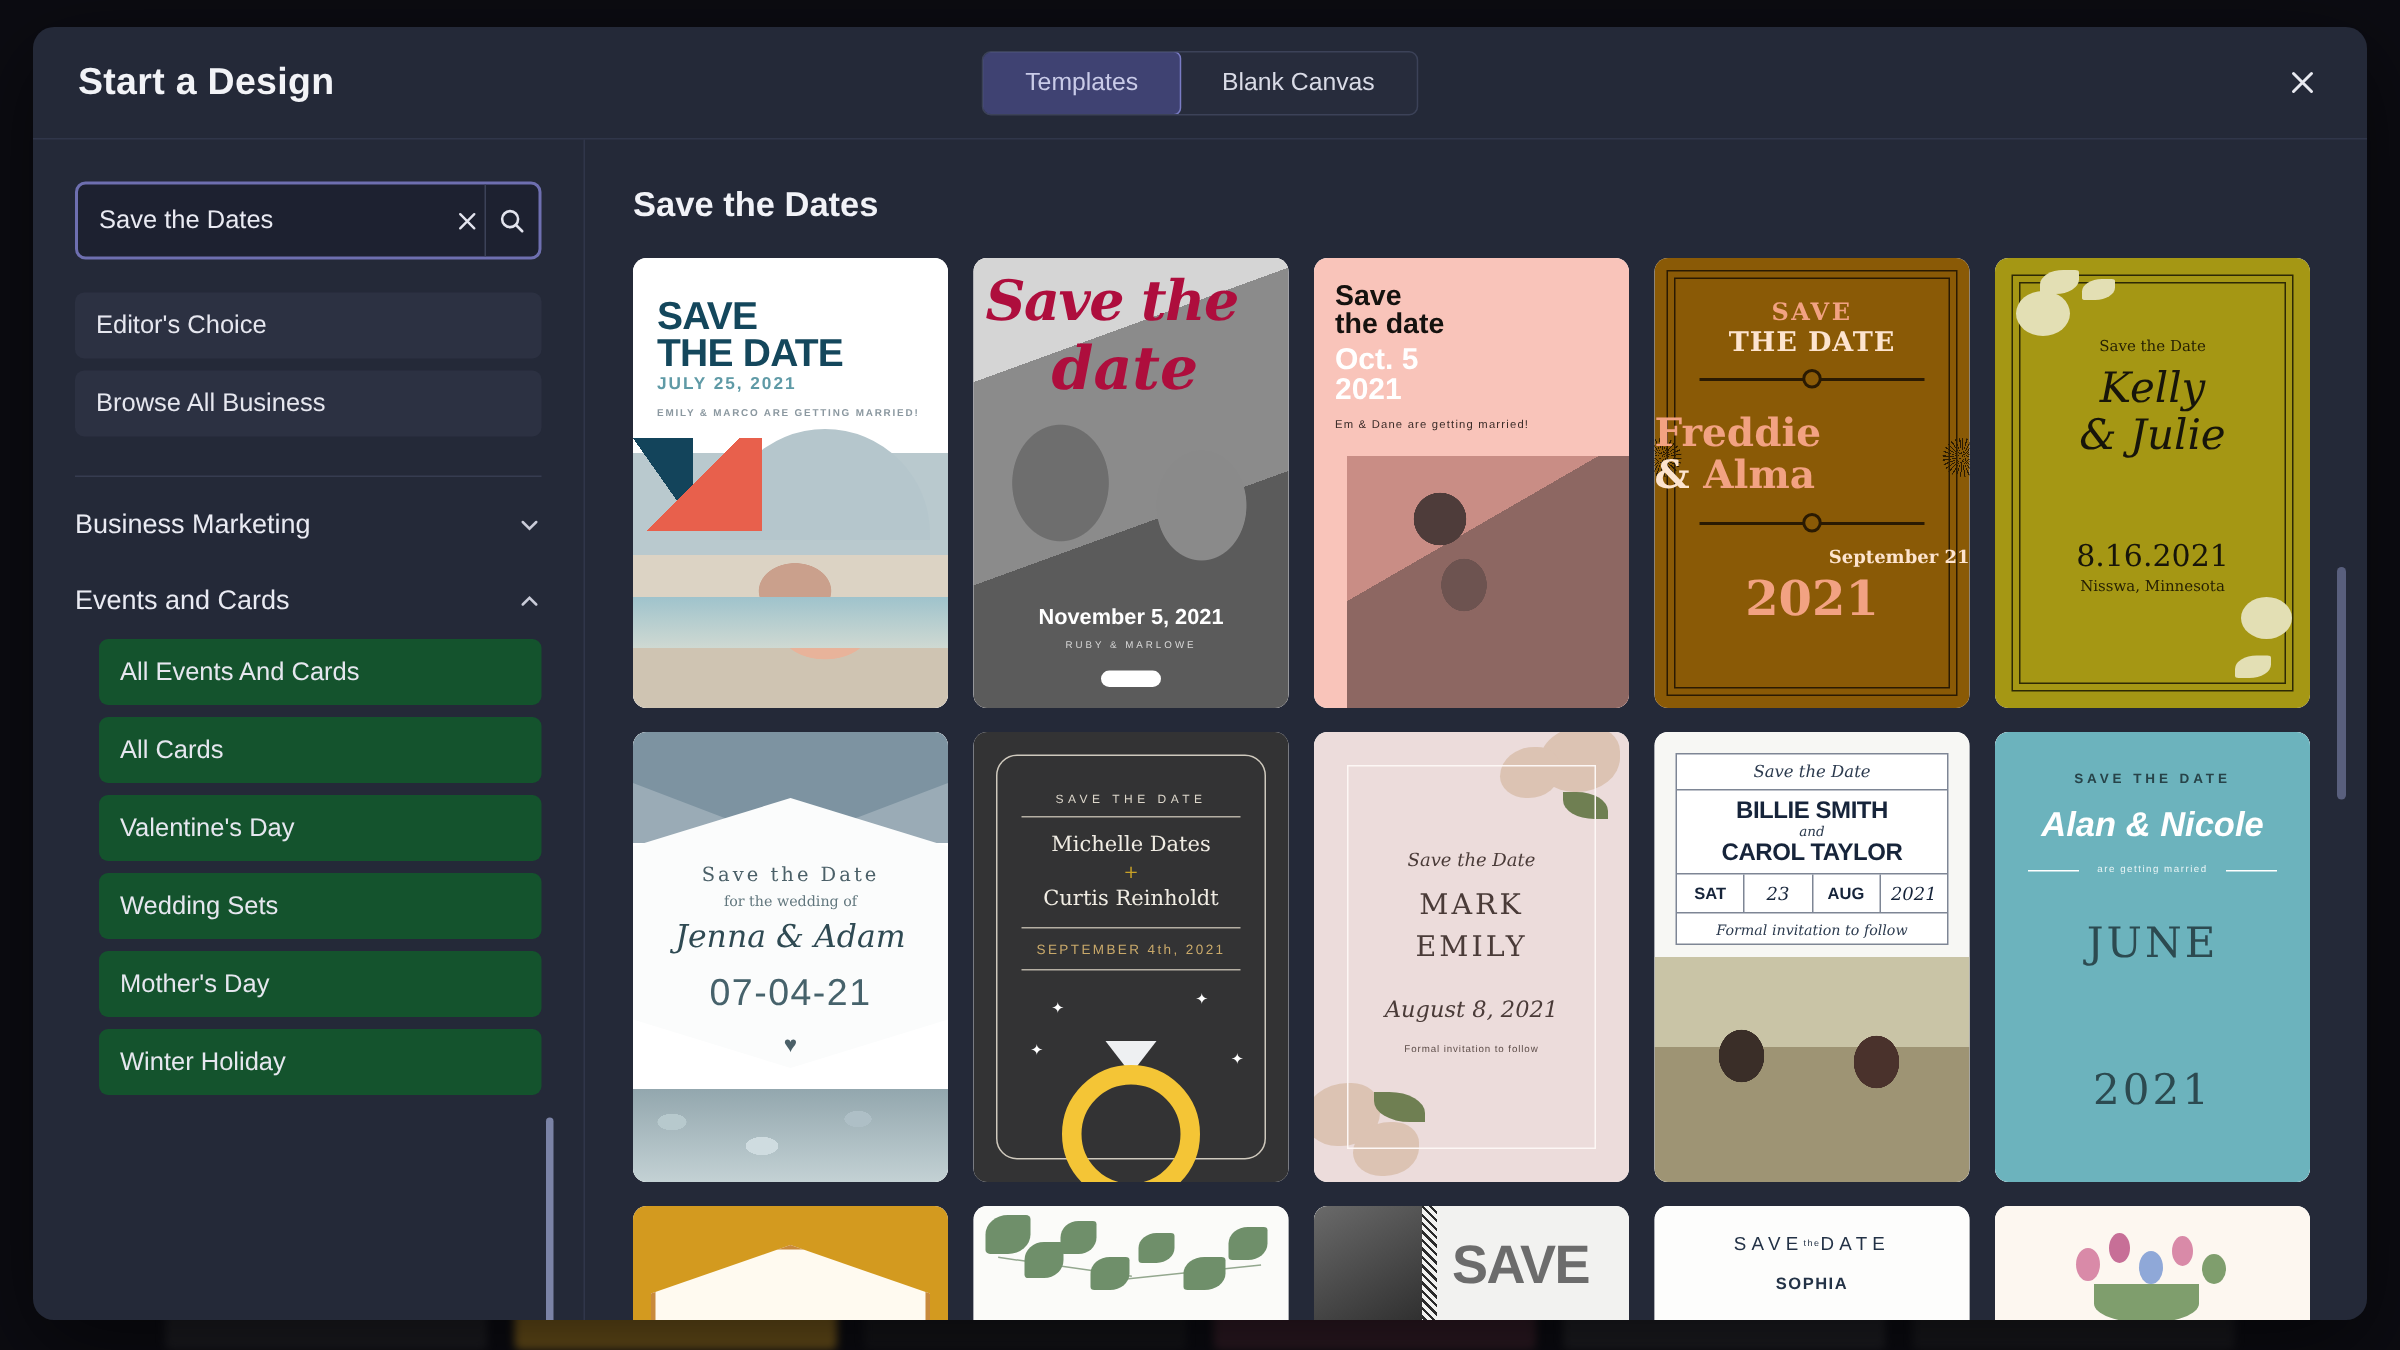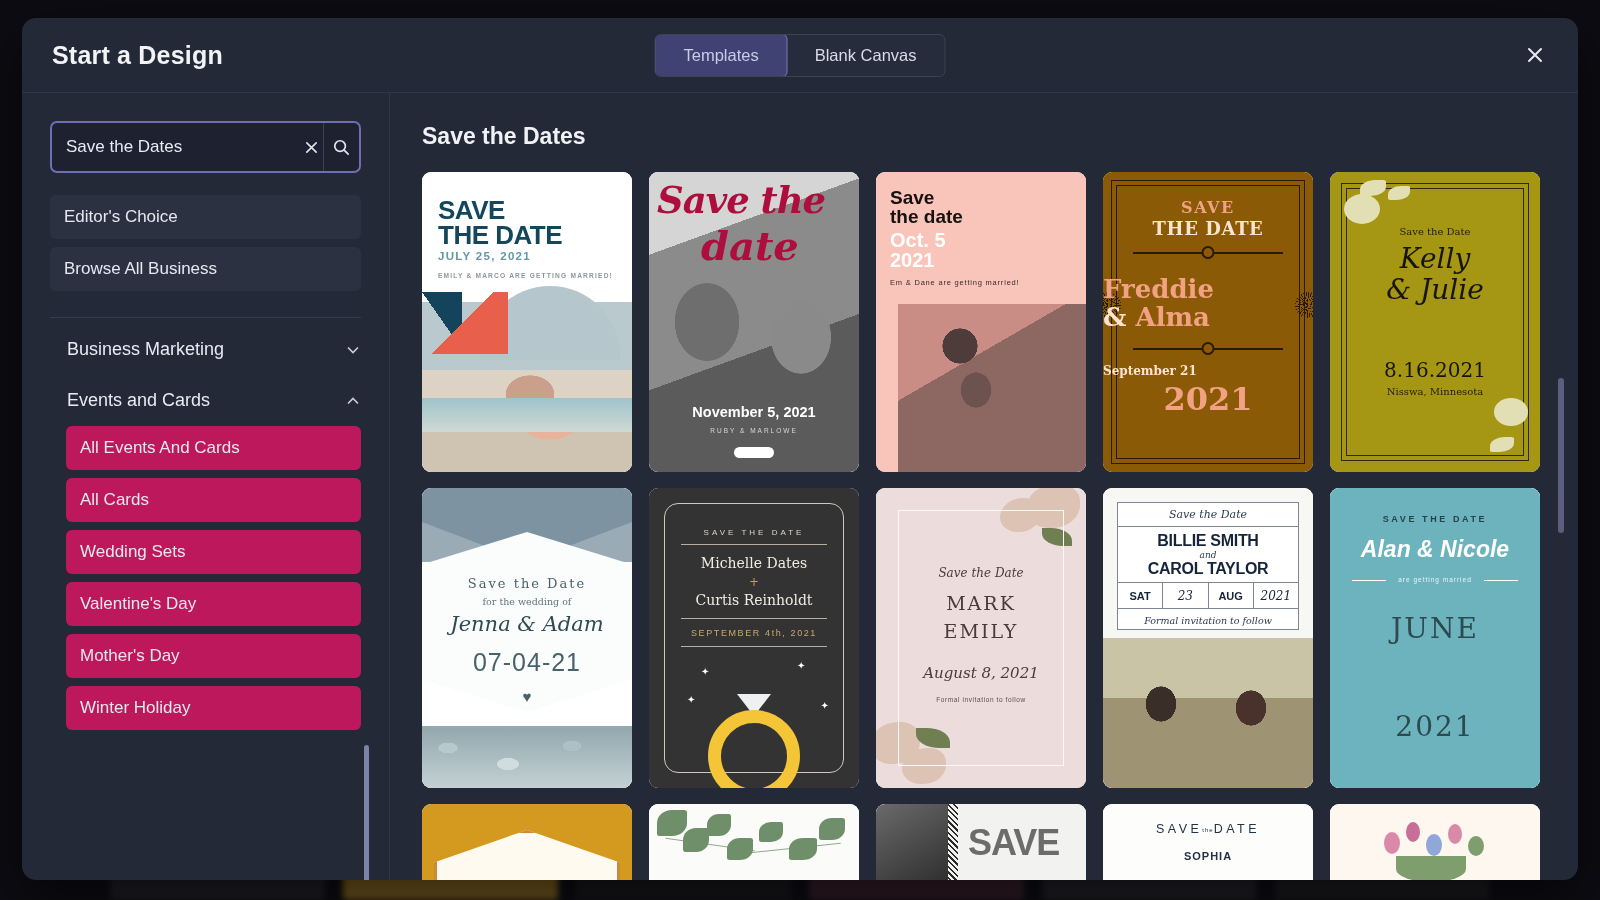--- a/index.html
+++ b/index.html
@@ -88,31 +88,31 @@
   }
   .search-clear svg, .search-go svg { stroke: #e3e4ee; }
 
   .quick { margin: 0 28px; display: flex; flex-direction: column; gap: 8px; }
   .quick-item {
     background: #2c3142; border-radius: 6px;
     padding: 12px 14px; font-size: 17px; color: #e6e7ef; cursor: pointer;
   }
   .divider { margin: 26px 28px 0 28px; height: 1px; background: #363c50; }
 
-  .cat-list { margin-top: 6px; margin-left: 17px; }
+  .cat-list { margin-top: 6px; }
   .cat {
     display: flex; align-items: center; justify-content: space-between;
     padding: 15px 28px; cursor: pointer;
   }
   .cat-label { font-size: 18px; color: #e9eaf2; }
   .cat svg { stroke: #c9cbd8; }
 
   .subs { padding: 0 28px 0 44px; display: flex; flex-direction: column; gap: 8px; }
   .sub-item {
-    background: #be185d; border-radius: 6px;
+    background: #14532d; border-radius: 6px;
     padding: 12px 14px; font-size: 17px; color: #e6e7ef; cursor: pointer;
   }
   .sb-scroll {
     position: absolute; right: 20px; top: 652px;
     width: 5px; height: 205px; border-radius: 3px; background: #7b83a6; cursor: pointer;
   }
 
   
   .main { flex: 1; position: relative; padding: 30px 0 0 32px; overflow: hidden; }
   .main-title { font-size: 23px; font-weight: bold; color: #f1f2f7; margin-bottom: 22px; }
@@ -188,21 +188,21 @@
   .t4 .a { position: absolute; top: 26px; left: 0; right: 0; text-align: center;
     font-size: 16px; font-weight: bold; color: #f2a282; letter-spacing: 1.6px; font-family: "DejaVu Serif", serif; }
   .t4 .b { position: absolute; top: 46px; left: 0; right: 0; text-align: center;
     font-size: 18px; font-weight: bold; color: #fde4cf; letter-spacing: .6px; font-family: "DejaVu Serif", serif; }
   .t4 .rule { position: absolute; left: 30px; right: 30px; height: 2px; background: #2a1a02; }
   .t4 .dot { position: absolute; left: 50%; transform: translateX(-50%); width: 13px; height: 13px;
     border: 2px solid #2a1a02; border-radius: 50%; background: #8a5a06; }
   .t4 .c { position: absolute; top: 104px; left: 0; right: 0; text-align: left;
     font-size: 26px; font-weight: bold; color: #f2a282; line-height: 1.06; font-family: "DejaVu Serif", serif; }
   .t4 .amp { color: #fde4cf; }
-  .t4 .d { position: absolute; top: 192px; left: 0; right: 0; text-align: left;
+  .t4 .d { position: absolute; top: 192px; left: 0; right: 0; text-align: right;
     font-size: 12px; font-weight: bold; color: #fde4cf; font-family: "DejaVu Serif", serif; }
   .t4 .e { position: absolute; top: 208px; left: 0; right: 0; text-align: center;
     font-size: 32px; font-weight: bold; color: #f2a282; font-family: "DejaVu Serif", serif; }
   .t4 .sun { position: absolute; width: 26px; height: 26px; border-radius: 50%;
     background: repeating-conic-gradient(#2a1a02 0 4deg, transparent 4deg 13deg); }
 
   
   .t5 { background: #a59714; }
   .t5 .fr { position: absolute; inset: 11px; border: 1.4px solid #2d2905; }
   .t5 .fr2 { position: absolute; inset: 16px; border: 1px solid #2d2905; }
@@ -406,22 +406,22 @@
           <span class="cat-label">Events and Cards</span>
           <svg width="16" height="16" viewBox="0 0 16 16" fill="none" stroke-width="1.7" stroke-linecap="round">
               <path d="M3.5 10 L8 5.5 L12.5 10"></path>
             </svg>
         </div>
       </div>
 
       <div class="subs">
         <div class="sub-item">All Events And Cards</div>
         <div class="sub-item">All Cards</div>
+        <div class="sub-item">Valentine's Day</div>
         <div class="sub-item">Wedding Sets</div>
-        <div class="sub-item">Valentine's Day</div>
         <div class="sub-item">Mother's Day</div>
         <div class="sub-item">Winter Holiday</div>
       </div>
 
       <div class="sb-scroll"></div>
     </div>
 
     <div class="main">
       <div class="main-title">Save the Dates</div>
 

